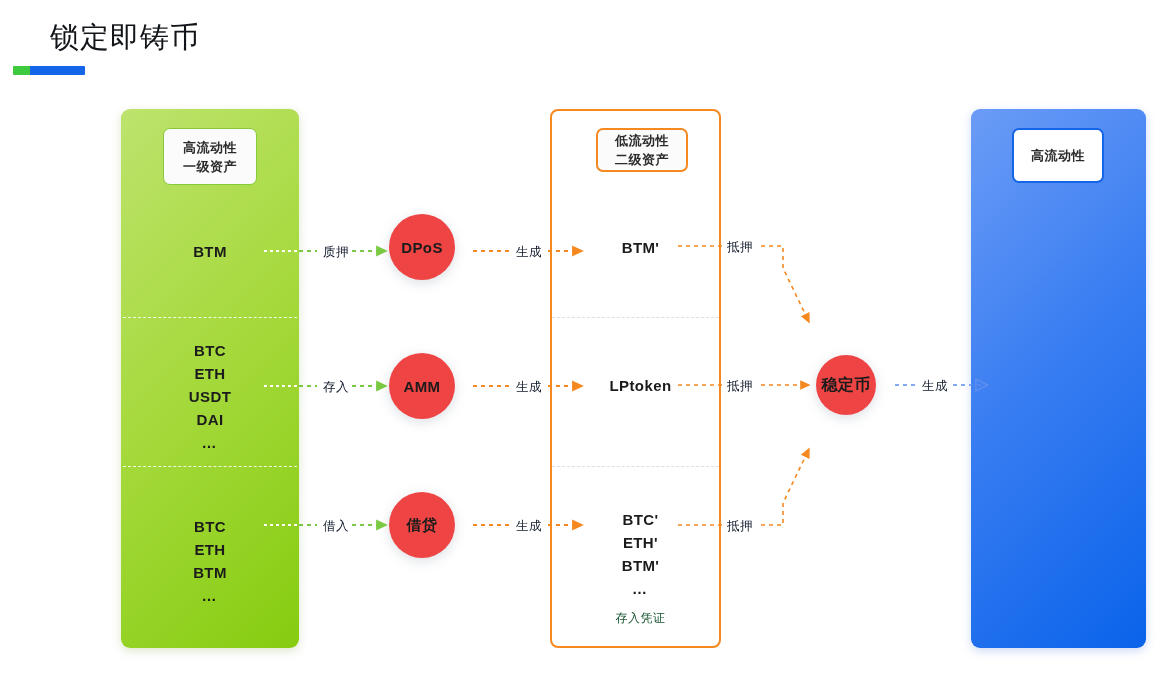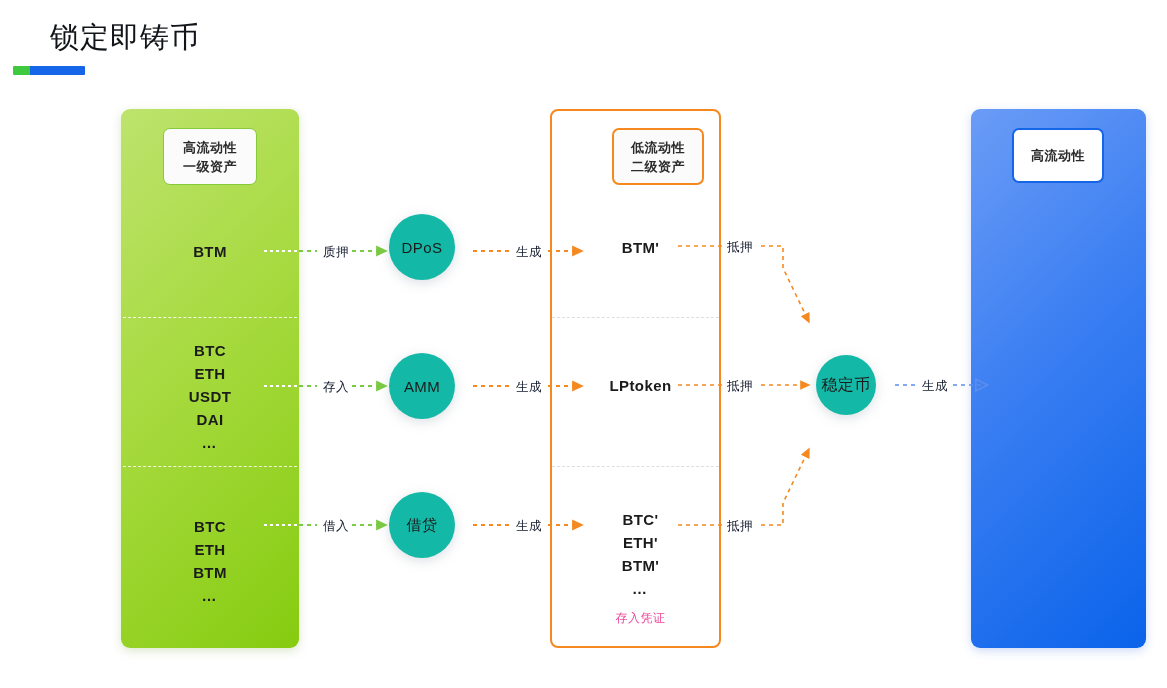--- a/index.html
+++ b/index.html
@@ -96,21 +96,21 @@
     font-weight: 700;
     color: #2b2b2b;
     line-height: 19px;
     letter-spacing: 0.5px;
   }
   .chip-green {
     left: 163px; top: 128px; width: 94px; height: 57px;
     border: 1.5px solid #86c93a;
   }
   .chip-orange {
-    left: 612px; top: 128px; width: 92px; height: 57px;
+    left: 596px; top: 128px; width: 92px; height: 44px;
     border: 2px solid #f5881f;
   }
   .chip-blue {
     left: 1012px; top: 128px; width: 92px; height: 55px;
     border: 2px solid #1565e8;
     background: #ffffff;
   }
 
   
   .divider {
@@ -137,46 +137,46 @@
     letter-spacing: 0.4px;
   }
   .assets.narrow { width: 178px; left: 121px; }
   .assets.mid    { width: 201px; left: 540px; }
   .assets .dots { letter-spacing: 2px; font-size: 15px; }
   .assets .sub {
     display: block;
     margin-top: 7px;
     font-size: 12px;
     font-weight: 400;
-    color: #ec4899;
+    color: #14532d;
     letter-spacing: 0.5px;
   }
 
   .mov-label {
     position: absolute;
     left: 971px;
     width: 175px;
     text-align: center;
     font-size: 23px;
     font-weight: 700;
     color: #ffffff;
     letter-spacing: 1px;
   }
 
   
   .node-circle {
     position: absolute;
     border-radius: 50%;
-    background: #14b8a6;
+    background: #ef4444;
     box-shadow: 0 3px 12px rgba(120,130,150,0.26);
     display: flex;
     align-items: center;
     justify-content: center;
     font-size: 15px;
-    font-weight: 400;
+    font-weight: 700;
     color: #1b1b1b;
     letter-spacing: 0.4px;
   }
   .circle-mid { width: 66px; height: 66px; left: 389px; }
   .circle-stable { width: 60px; height: 60px; left: 816px; top: 355px; font-size: 16px; }
 
   
   .edge-label {
     position: absolute;
     font-size: 12.5px;

